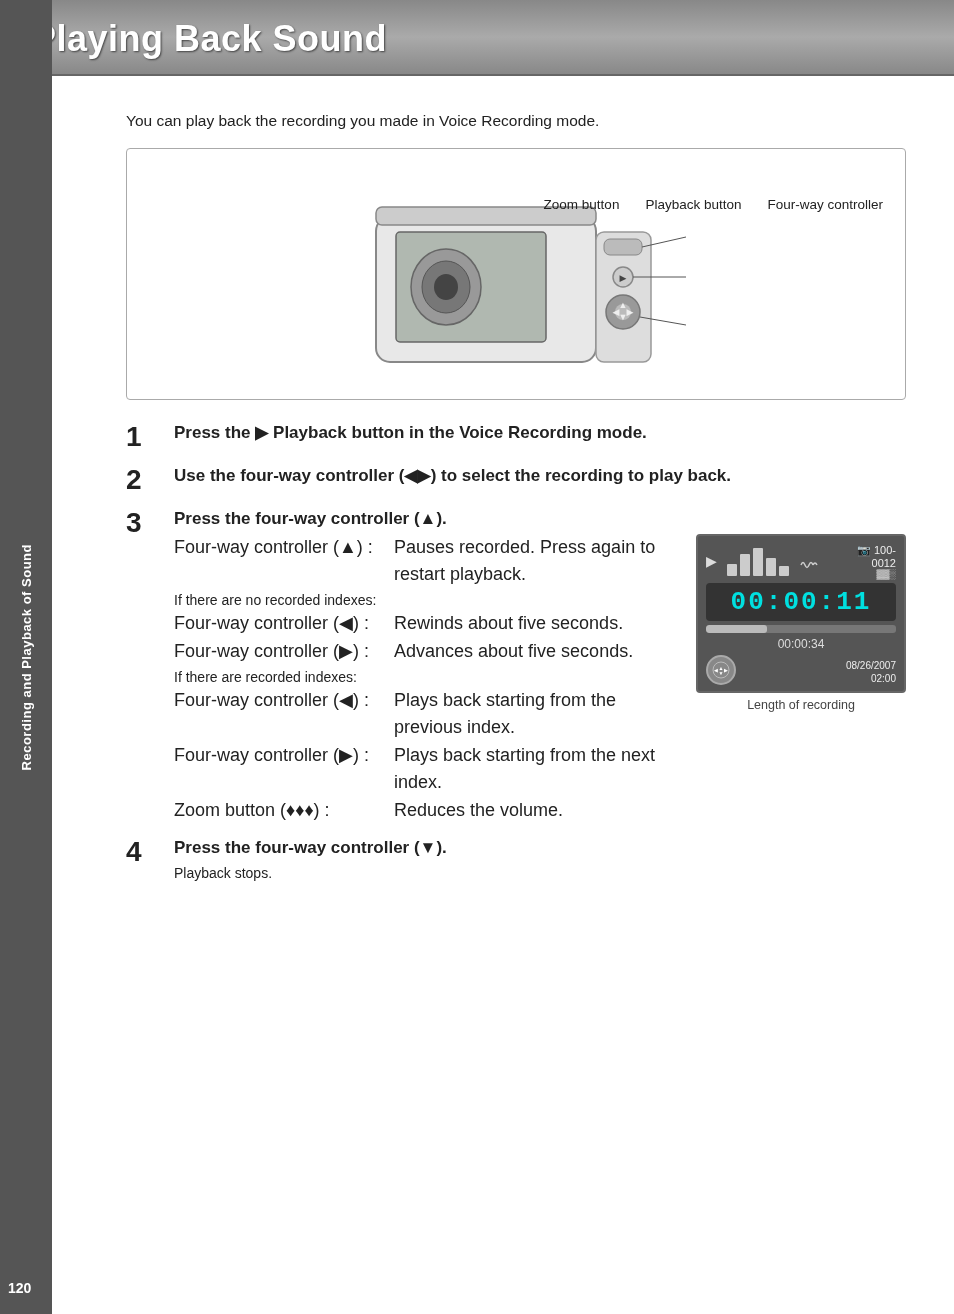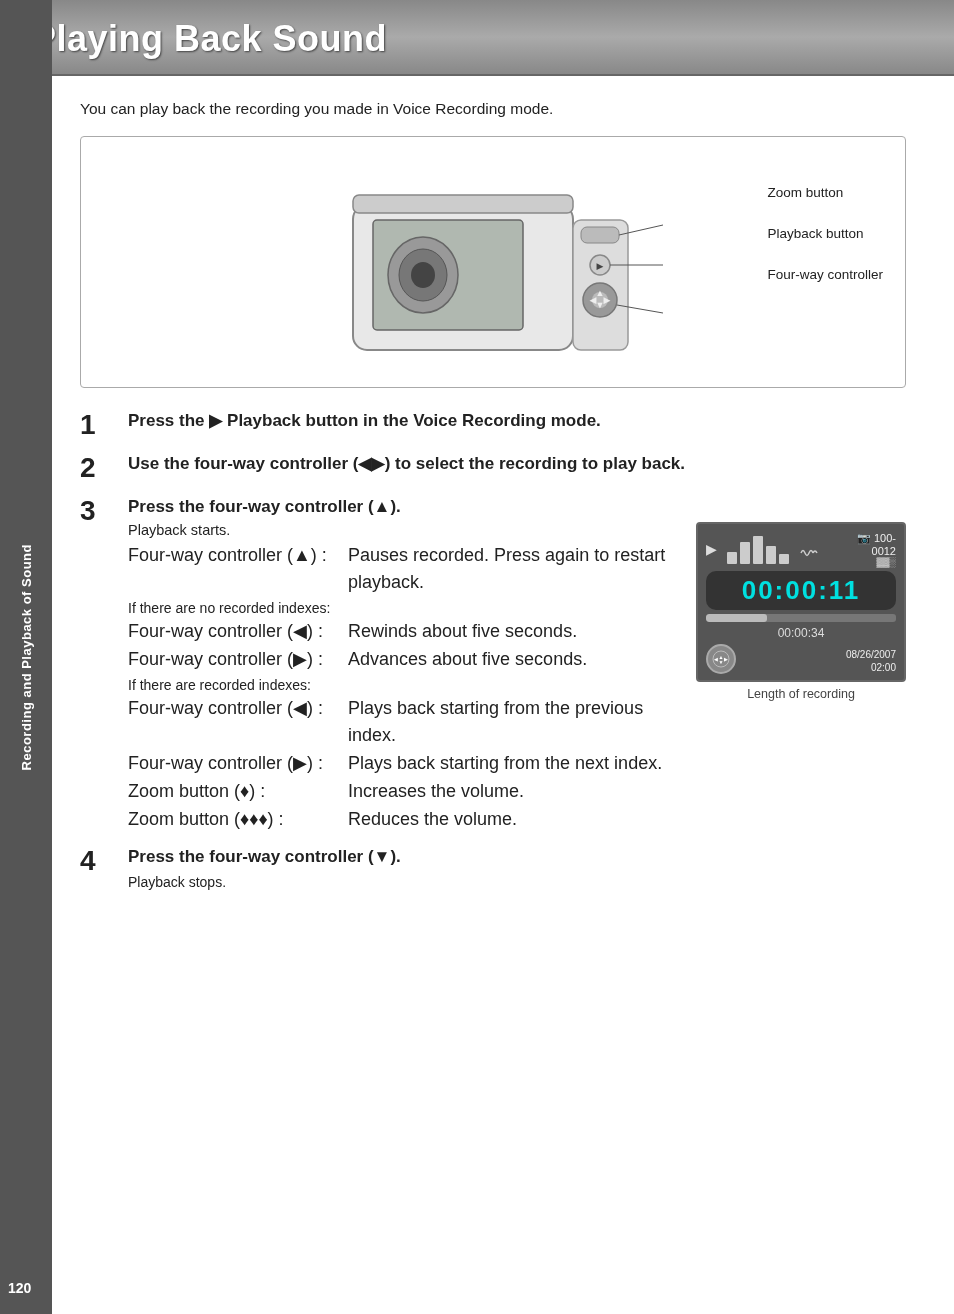--- a/index.html
+++ b/index.html
@@ -22,21 +22,22 @@
     .header-title {
       font-size: 36px;
       font-weight: bold;
       color: #fff;
       text-shadow: 1px 1px 2px #444;
       letter-spacing: 0.5px;
     }
 
     
     .content {
-      padding: 24px 48px 24px 80px;
+      padding: 36px 48px 24px 80px;
+      margin-left: 46px;
     }
 
     .intro-text {
       font-size: 15.5px;
       margin-bottom: 18px;
       color: #222;
     }
 
     
     .camera-box {
@@ -159,25 +160,25 @@
       background: #ccc;
       width: 10px;
       border-radius: 1px;
     }
 
     .pb-time-big {
       background: #333;
       color: #00e0e0;
       font-size: 26px;
       font-weight: bold;
-      font-family: Liberation Sans, sans-serif;
+      font-family: Liberation Mono, monospace;
       text-align: center;
       padding: 4px 6px;
       margin: 4px 0;
-      border-radius: 10px;
+      border-radius: 4px;
       letter-spacing: 2px;
     }
 
     .pb-progress-bar-wrap {
       background: #777;
       height: 8px;
       border-radius: 3px;
       margin: 4px 0;
       overflow: hidden;
     }
@@ -338,21 +339,21 @@
         <ellipse cx="100" cy="110" rx="24" ry="26" fill="#777" stroke="#555" stroke-width="1"></ellipse>
         <ellipse cx="100" cy="110" rx="12" ry="13" fill="#444"></ellipse>
 
         <line x1="296" y1="70" x2="340" y2="60" stroke="#555" stroke-width="1"></line>
 
         <line x1="287" y1="100" x2="340" y2="100" stroke="#555" stroke-width="1"></line>
 
         <line x1="294" y1="140" x2="340" y2="148" stroke="#555" stroke-width="1"></line>
       </svg>
 
-      <div style="position:absolute; right:10px; top:30px; display:flex; flex-direction:column; gap:26px;">
+      <div style="position:absolute; right:10px; top:30px; display:flex; flex-direction:row; gap:26px;">
         <div class="camera-label-line">
           <span>Zoom button</span>
         </div>
         <div class="camera-label-line">
           <span>Playback button</span>
         </div>
         <div class="camera-label-line">
           <span>Four-way controller</span>
         </div>
       </div>
@@ -376,21 +377,20 @@
     </div>
 
     <div class="step">
       <div class="step-num">3</div>
       <div class="step-content">
         <div class="step-title">Press the four-way controller (▲).</div>
         <div class="step3-row">
           <div class="step3-left">
 
             <div id="step3-body">
-                <p style="font-size: 14.5px; margin-bottom: 4px; color: rgb(34, 34, 34);">Playback starts.</p>
                 <div class="detail-line">
                   <span class="detail-key">Four-way controller (▲) :</span>
                   <span class="detail-val">Pauses recorded. Press again to restart playback.</span>
                 </div>
                 <p class="section-note">If there are no recorded indexes:</p>
                 <div class="detail-line">
                   <span class="detail-key">Four-way controller (◀) :</span>
                   <span class="detail-val">Rewinds about five seconds.</span>
                 </div>
                 <div class="detail-line">
@@ -398,24 +398,20 @@
                   <span class="detail-val">Advances about five seconds.</span>
                 </div>
                 <p class="section-note">If there are recorded indexes:</p>
                 <div class="detail-line">
                   <span class="detail-key">Four-way controller (◀) :</span>
                   <span class="detail-val">Plays back starting from the previous index.</span>
                 </div>
                 <div class="detail-line">
                   <span class="detail-key">Four-way controller (▶) :</span>
                   <span class="detail-val">Plays back starting from the next index.</span>
-                </div>
-                <div class="detail-line">
-                  <span class="detail-key">Zoom button (♦)         :</span>
-                  <span class="detail-val">Increases the volume.</span>
                 </div>
                 <div class="detail-line">
                   <span class="detail-key">Zoom button (♦♦♦)       :</span>
                   <span class="detail-val">Reduces the volume.</span>
                 </div>
               </div>
           </div>
           <div class="step3-right">
 
             <div class="playback-screen">

